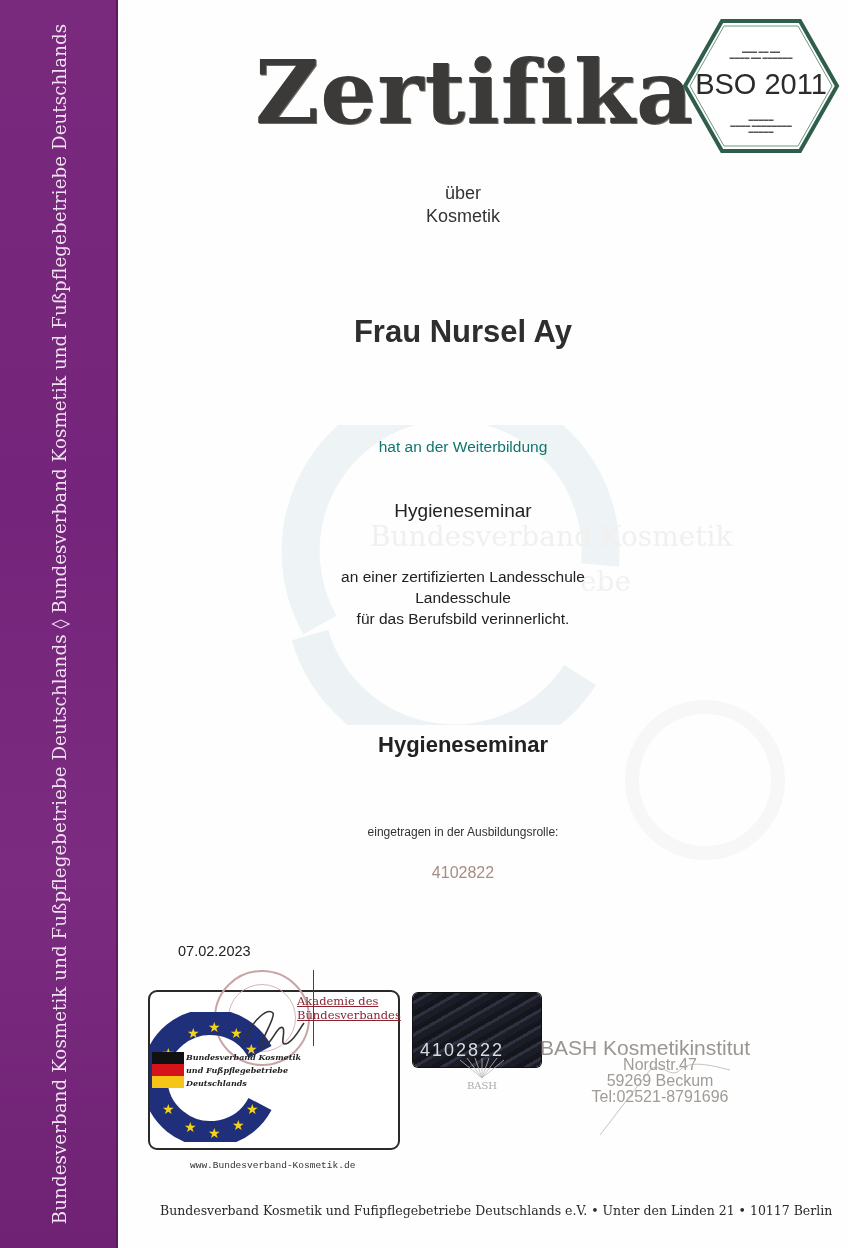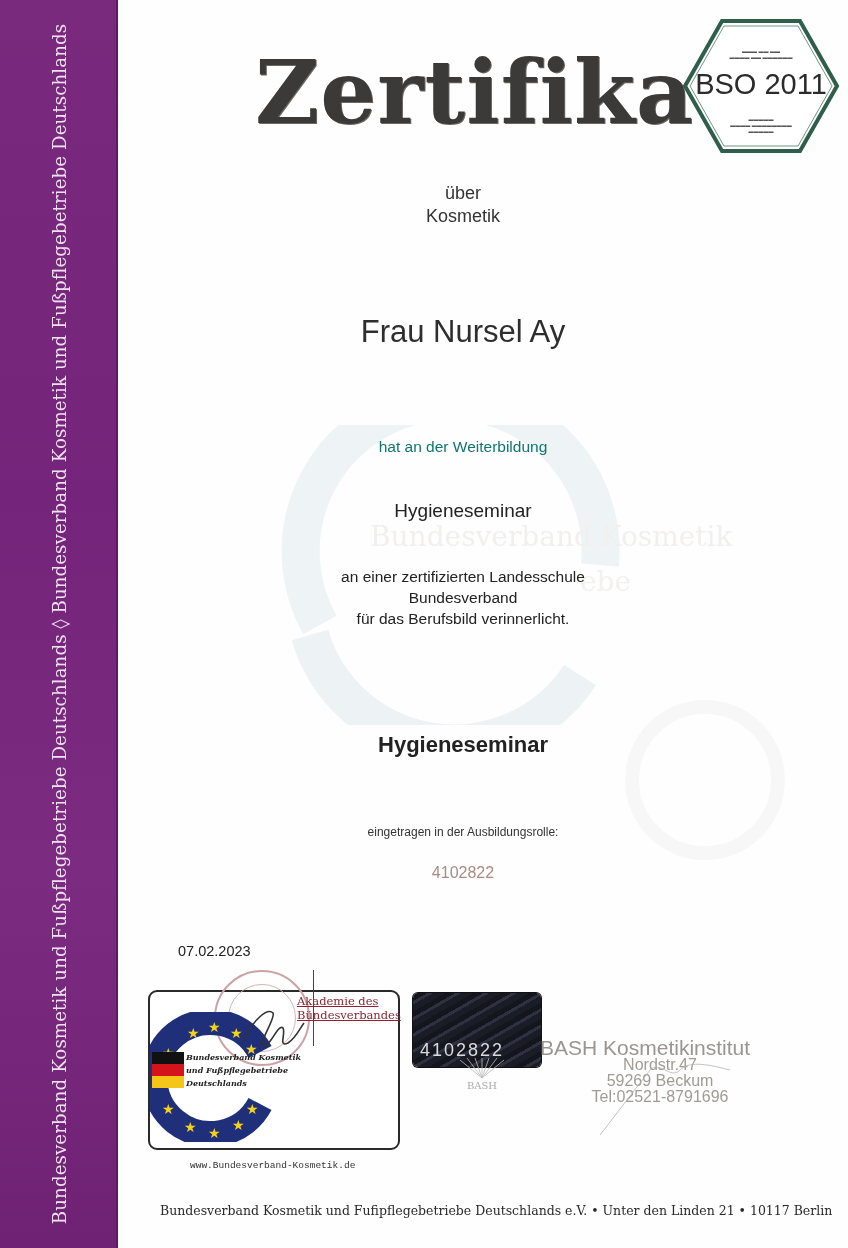--- a/index.html
+++ b/index.html
@@ -60,21 +60,21 @@
     .badge-fine-top, .badge-fine-bottom {
       position: absolute; left: 30px; width: 98px; text-align: center;
       font-size: 5px; line-height: 6px; color: #555;
     }
     .badge-fine-top { top: 30px; }
     .badge-fine-bottom { top: 98px; }
 
     .centered { position: absolute; left: 118px; width: 690px; text-align: center; }
     .sub1 { top: 183px; font-size: 18px; color: #333; }
     .sub2 { top: 206px; font-size: 18px; color: #333; }
-    .recipient { top: 314px; font-size: 31px; font-weight: normal; color: #2e2e2e; }
+    .recipient { top: 314px; font-size: 31px; font-weight: bold; color: #2e2e2e; }
     .line-a { top: 438px; font-size: 15.5px; color: #0f766e; }
     .course1 { top: 500px; font-size: 19px; color: #222; }
     .para { top: 566px; font-size: 15.5px; line-height: 21px; color: #222; }
     .course2 { top: 732px; font-size: 22px; font-weight: bold; color: #222; }
     .reg-label { top: 825px; font-size: 12px; color: #333; }
     .reg-number { top: 864px; font-size: 16px; color: #a98c82; }
 
     .date { position: absolute; left: 178px; top: 943px; font-size: 14.5px; color: #222; }
 
     
@@ -168,21 +168,21 @@
   <div class="badge-fine-bottom">▬▬▬▬▬<br>▬▬▬▬ ▬▬▬▬▬▬▬▬<br>▬▬▬▬▬</div>
 </div>
 
 <div class="centered sub1">über</div>
 <div class="centered sub2">Kosmetik</div>
 <div class="centered recipient">Frau Nursel Ay</div>
 <div class="centered line-a">hat an der Weiterbildung</div>
 <div class="centered course1">Hygieneseminar</div>
 <div class="centered para">
   <div>an einer zertifizierten Landesschule</div>
-  <div>Bundesverband</div>
+  <div>Landesschule</div>
   <div>für das Berufsbild verinnerlicht.</div>
 </div>
 <div class="centered course2">Hygieneseminar</div>
 <div class="centered reg-label">eingetragen in der Ausbildungsrolle:</div>
 <div class="centered reg-number">4102822</div>
 
 <div class="date">07.02.2023</div>
 
 <div class="logo-box"></div>
 <div class="stamp"></div>

